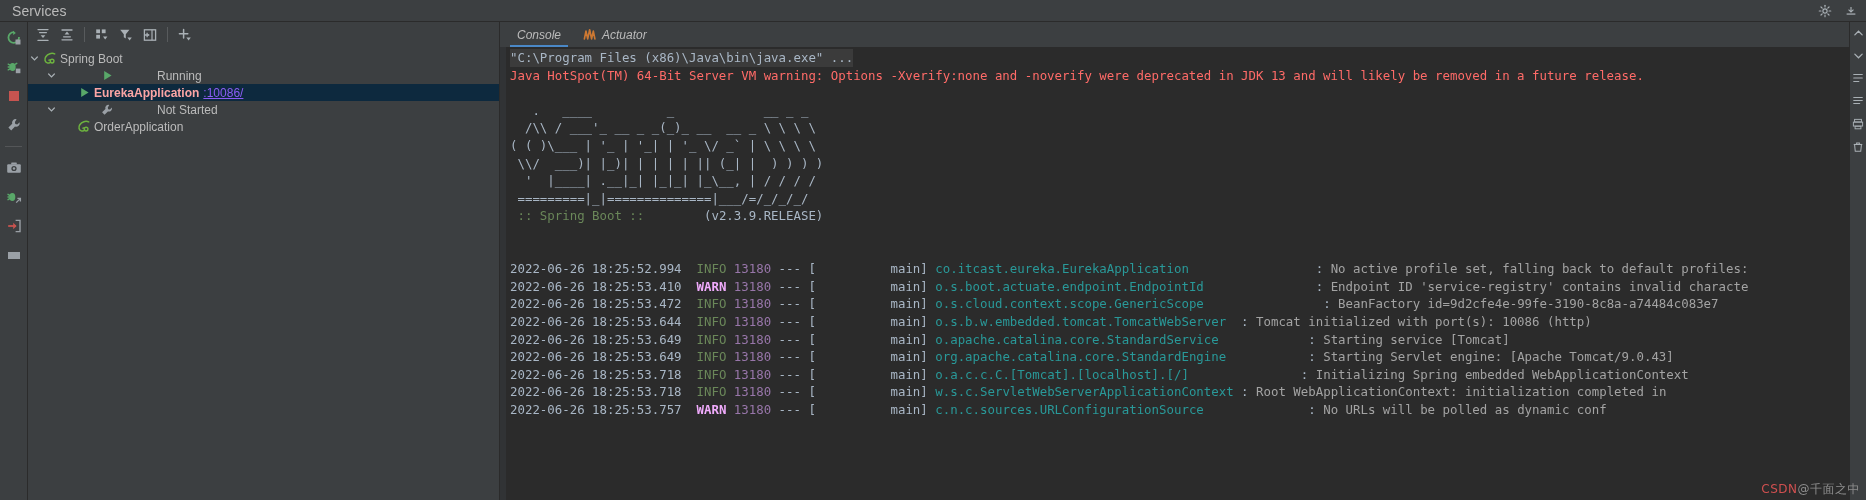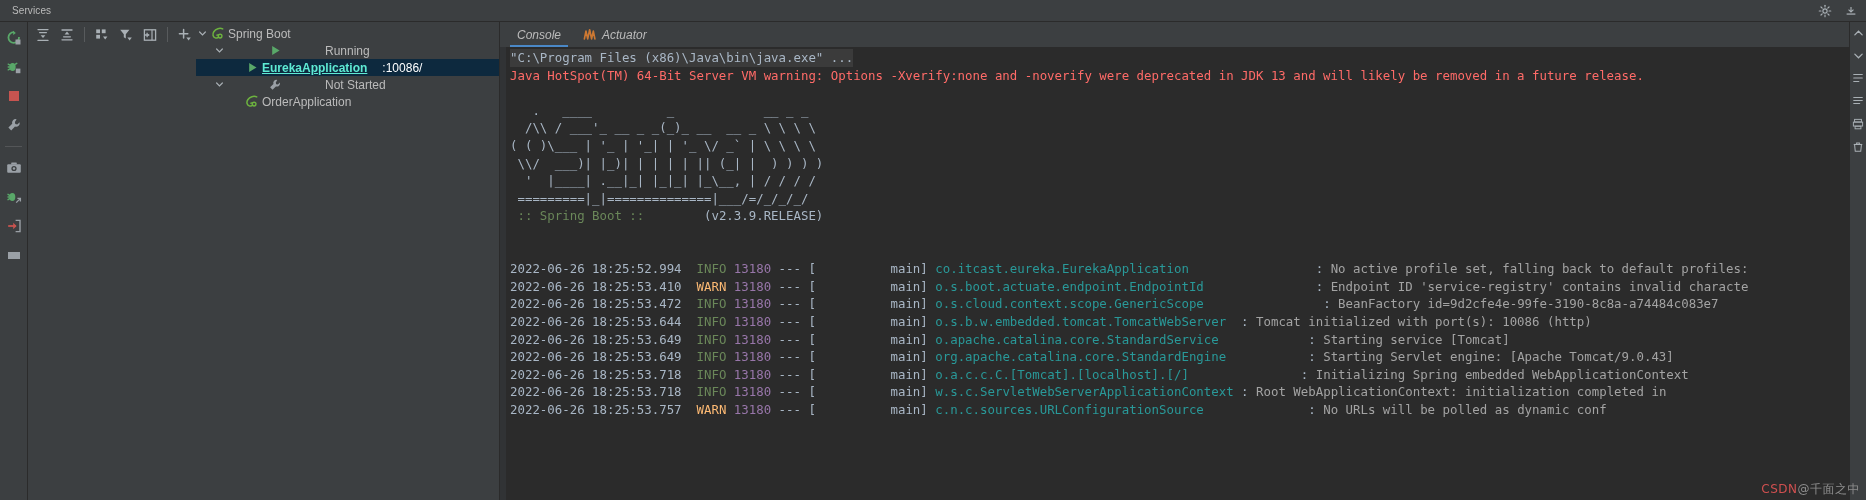--- a/index.html
+++ b/index.html
@@ -30,21 +30,21 @@
     height: 21px;
     min-height: 21px;
     background: #3c3f41;
     display: flex;
     align-items: center;
     border-bottom: 1px solid #2b2b2b;
     position: relative;
   }
   .titlebar .title {
     margin-left: 12px;
-    font-size: 10px;
+    font-size: 14px;
     color: #bbbbbb;
     letter-spacing: .1px;
   }
   .titlebar-right {
     position: absolute;
     right: 8px;
     top: 0;
     height: 21px;
     display: flex;
     align-items: center;
@@ -82,21 +82,21 @@
     height: 1px;
     background: #545658;
     margin: 2px 0;
   }
 
   
   .tree-panel {
     width: 471px;
     min-width: 471px;
     display: flex;
-    flex-direction: row;
+    flex-direction: column;
     background: #3c3f41;
     border-right: 1px solid #2b2b2b;
   }
   .tree-toolbar {
     height: 25px;
     min-height: 25px;
     display: flex;
     align-items: center;
     padding-left: 4px;
     gap: 2px;
@@ -138,24 +138,25 @@
     flex: 0 0 13px;
   }
   .node .nicon {
     width: 18px;
     display: flex;
     align-items: center;
     justify-content: center;
     flex: 0 0 18px;
   }
   .node .label { padding-left: 1px; }
-  .node .label.bold { font-weight: bold; color: #5eead4; text-decoration: underline; }
+  .node .label.bold { font-weight: bold; color: #fca5a5; }
   .node .link {
-    color: #ffffff;
-    margin-left: 15px;
+    color: #8b5cf6;
+    text-decoration: underline;
+    margin-left: 4px;
   }
   .ind1 { padding-left: 17px; gap: 40px; }
   .ind2 { padding-left: 34px; }
 
   
   .console-panel {
     flex: 1;
     display: flex;
     flex-direction: column;
     min-width: 0;
@@ -212,21 +213,21 @@
   .console .cmdline {
     background: #3b3b3b;
     display: inline-block;
     color: #a9b7c6;
   }
   .c-red   { color: #ff6b68; }
   .c-green { color: #6a8759; text-align: center; }
   .c-banner{ color: #a9b7c6; margin-top: 24px; }
   .c-gray  { color: #a9b7c6; }
   .c-info  { color: #6a8759; }
-  .c-warn  { color: #fdba74; }
+  .c-warn  { color: #f0abfc; font-weight: bold; }
   .c-pid   { color: #9876aa; }
   .c-cls   { color: #299999; }
   .c-msg   { color: #a3a3a3; }
 
   
   .right-rail {
     width: 16px;
     min-width: 16px;
     background: #3c3f41;
     border-left: 1px solid #2b2b2b;

